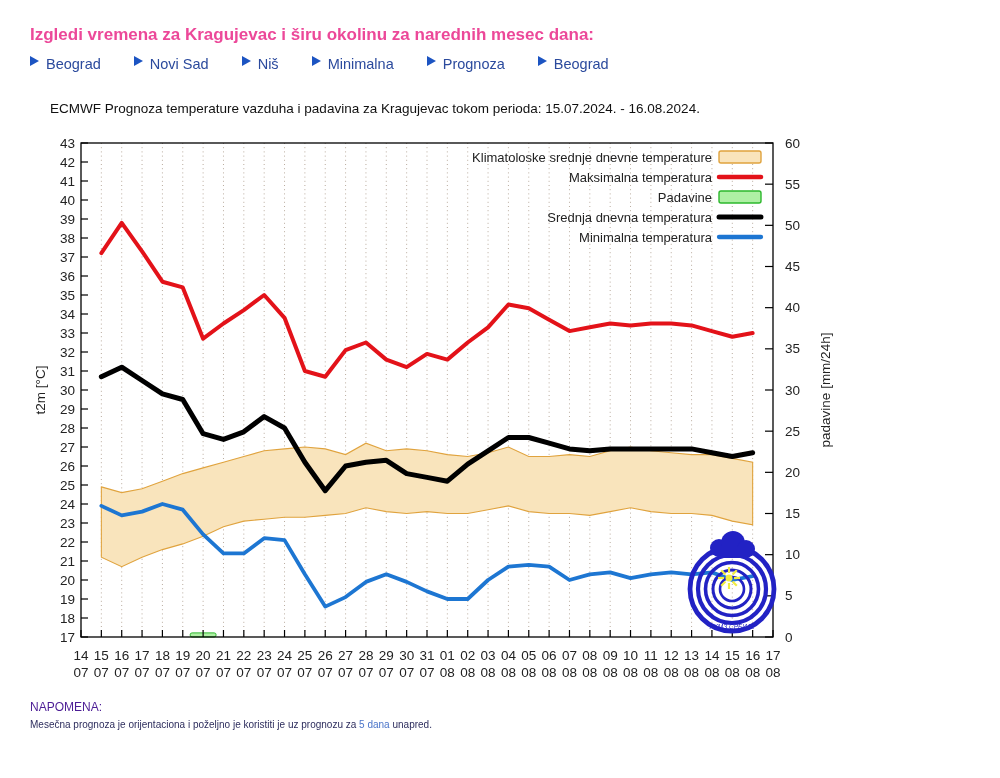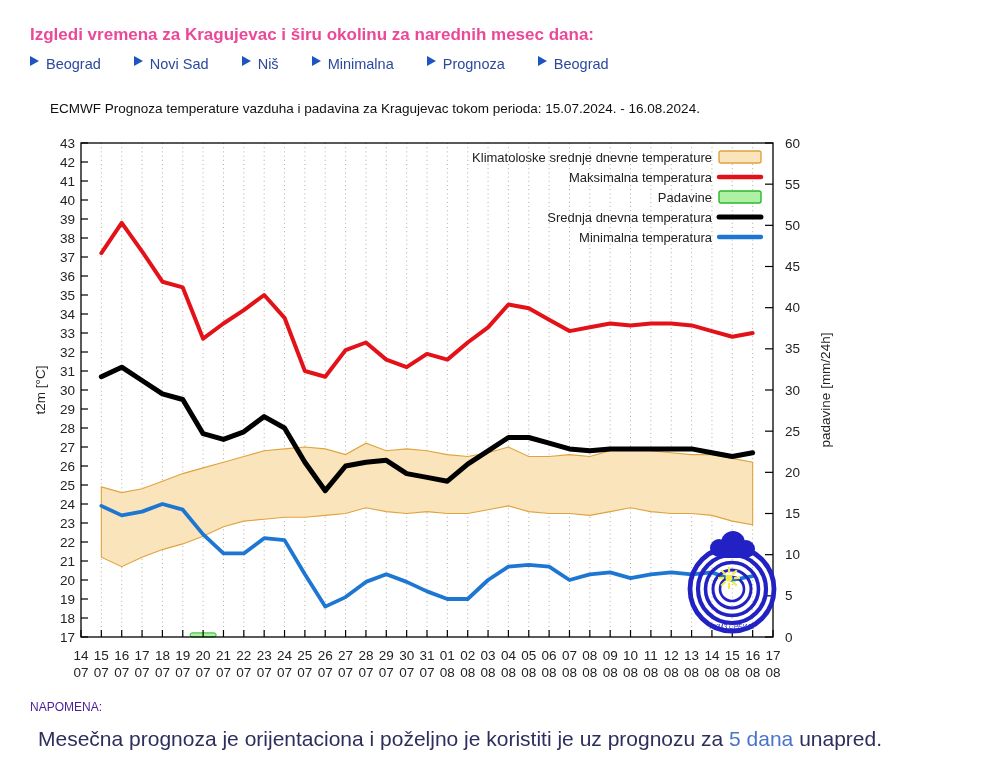--- a/index.html
+++ b/index.html
@@ -5,21 +5,21 @@
   html,body{margin:0;padding:0;}
   body{width:1000px;height:778px;position:relative;background:#ffffff;
        font-family:"Liberation Sans",sans-serif;overflow:hidden;}
   .page-title{position:absolute;left:30px;top:14px;font-size:17px;font-weight:bold;color:#ec4899;}
   nav{position:absolute;left:30px;top:56px;display:flex;gap:33px;}
   nav a{display:inline-flex;font-size:14.5px;color:#2b4a9d;text-decoration:none;cursor:pointer;}
   .tri{display:inline-block;width:0;height:0;border-left:9px solid #1c54c2;
        border-top:5px solid transparent;border-bottom:5px solid transparent;margin-right:7px;}
   #chart{position:absolute;left:33px;top:95px;width:830px;height:600px;}
   .note-heading{position:absolute;left:30px;top:700px;font-size:12px;color:#4c1d95;}
-  .note-body{position:absolute;left:30px;top:719px;font-size:21px;color:#2e2e5e;margin:8px;}
+  .note-body{position:absolute;left:30px;top:719px;font-size:10px;color:#2e2e5e;margin:0;}
   .note-body a{color:#4a74c9;text-decoration:none;cursor:pointer;}
 </style>
 </head>
 <body>
 
 <h1 class="page-title">Izgledi vremena za Kragujevac i širu okolinu za narednih mesec dana:</h1>
 
 <nav>
   <a>
       <span class="tri"></span>

